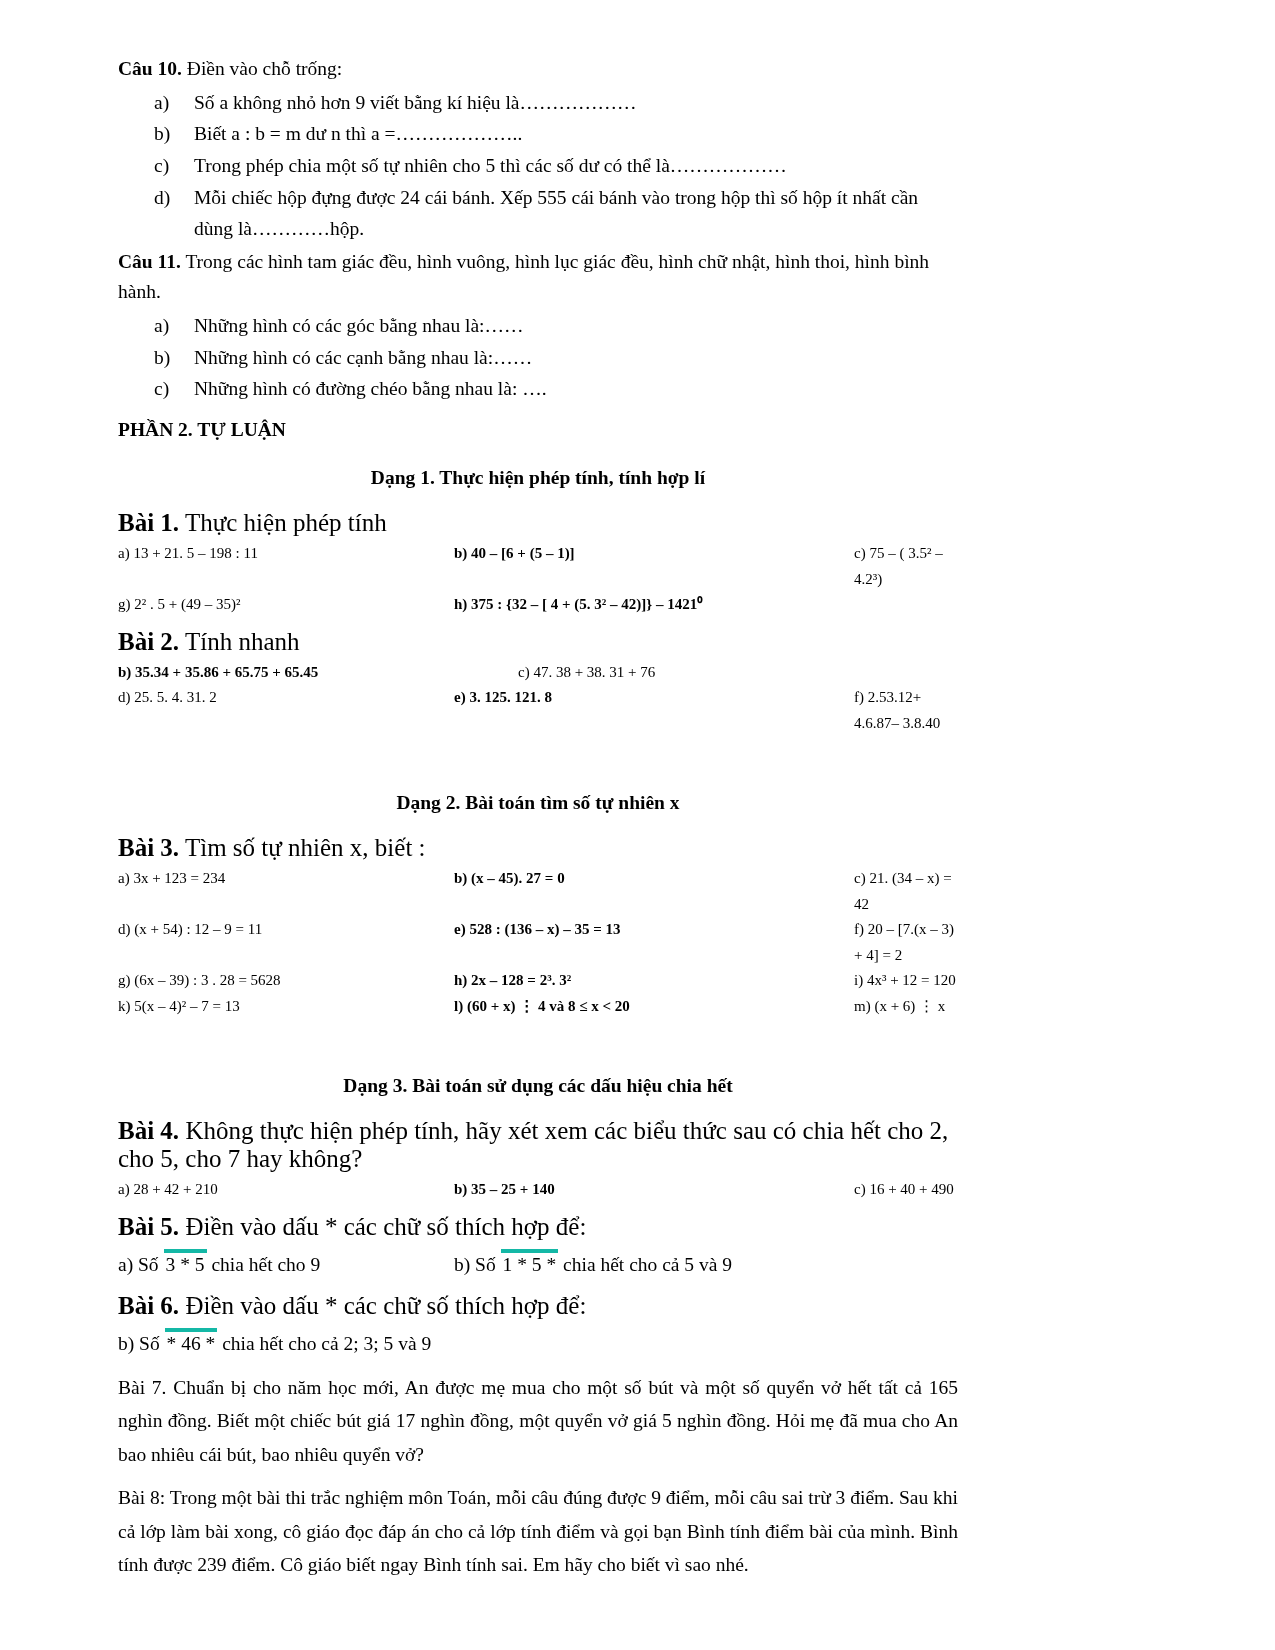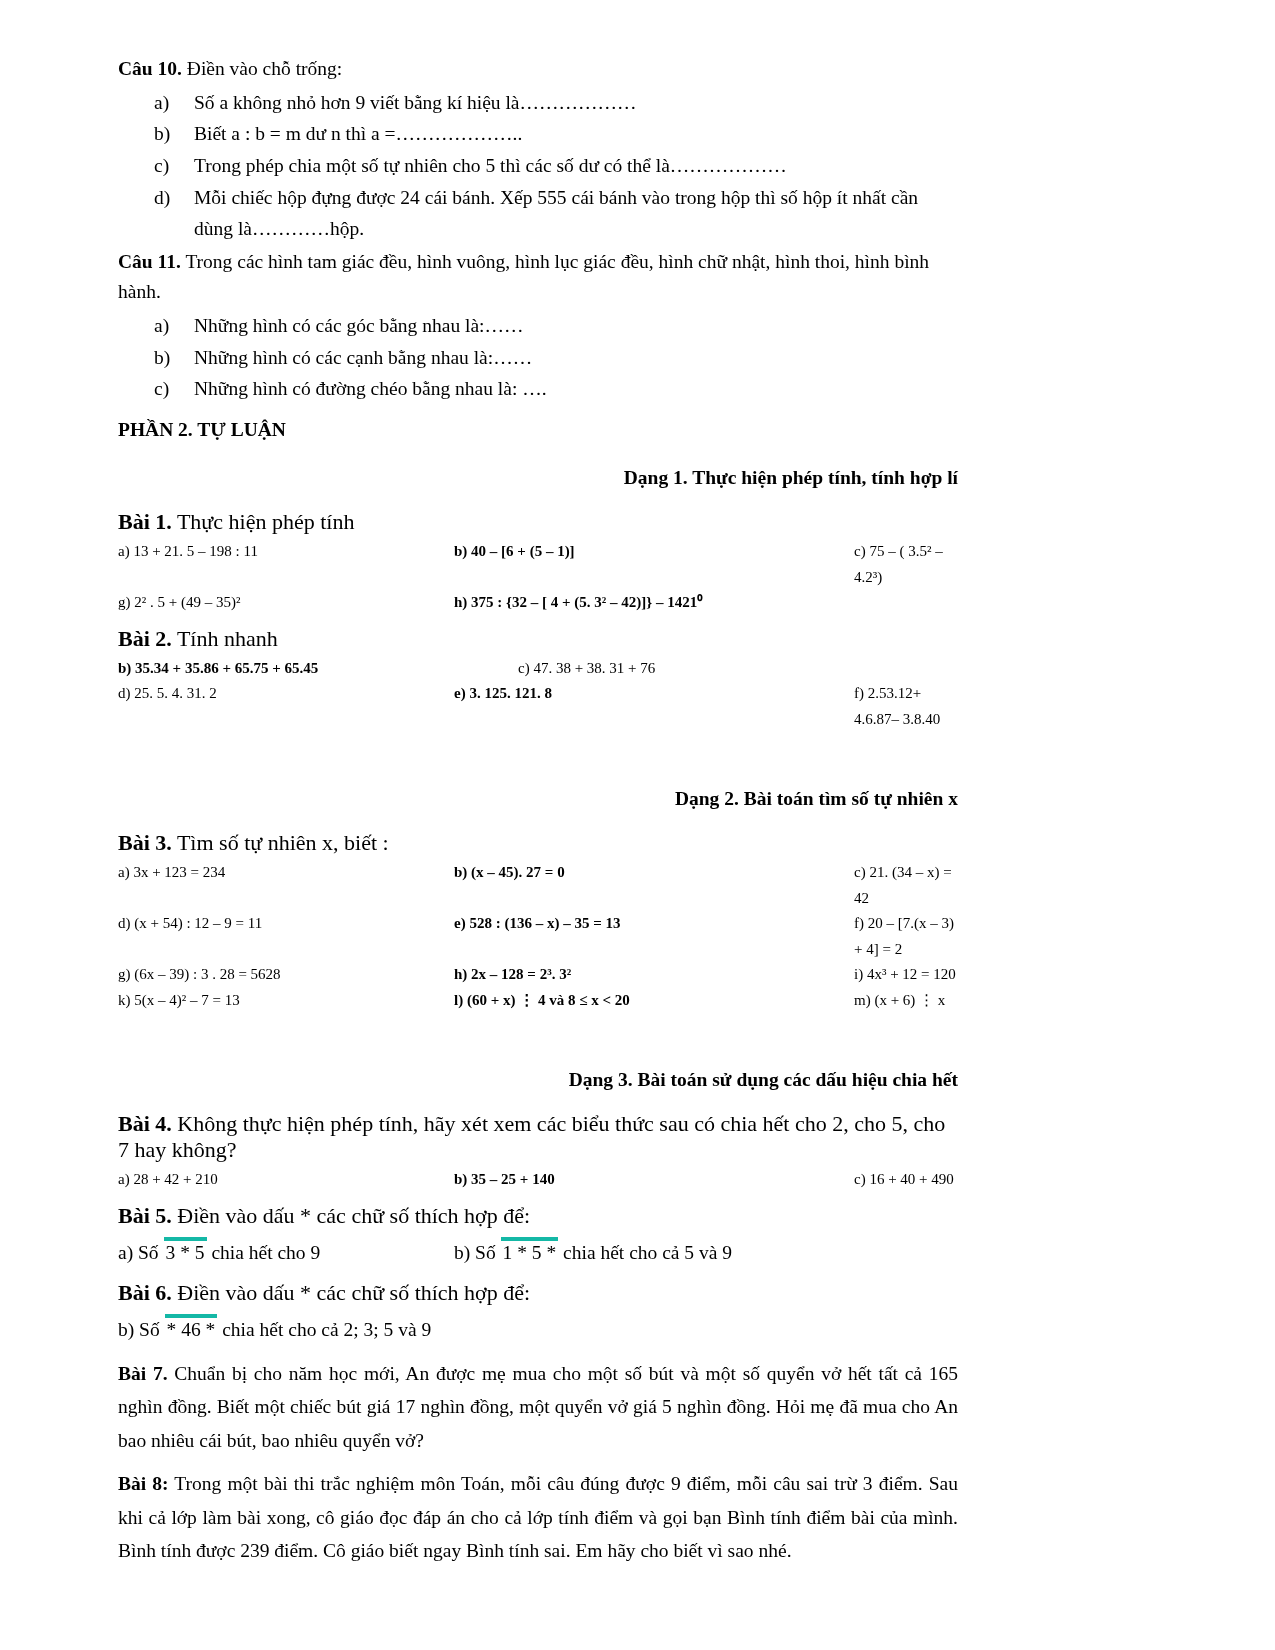--- a/index.html
+++ b/index.html
@@ -48,44 +48,44 @@
   }
   .section-title {
     font-weight: bold;
     font-size: 19.5px;
     margin-top: 14px;
     margin-bottom: 4px;
   }
   .dang-title {
     font-weight: bold;
     font-size: 19.5px;
-    text-align: right;
+    text-align: center;
     margin-top: 26px;
     margin-bottom: 20px;
   }
   .bai-head {
-    font-size: 22px;
+    font-size: 25px;
     margin-top: 10px;
     margin-bottom: 4px;
   }
   .cols {
     display: flex;
     font-size: 15px;
     line-height: 1.7;
   }
   .cols .c1 { flex: 0 0 336px; }
   .cols .c2 { flex: 0 0 400px; font-weight: bold; }
   .cols .c3 { flex: 1 1 auto; }
   .para {
     font-size: 19.5px;
     line-height: 1.72;
     text-align: justify;
     margin-top: 10px;
   }
-  .para .lead { font-weight: bold; }
+  .para .lead { font-weight: normal; }
   .gap { height: 30px; }
   .over {
     border-top: 4px solid #14b8a6;
     padding: 0 2px;
     display: inline-block;
     line-height: 1.25;
   }
   .star-row {
     display: flex;
     font-size: 19.5px;

